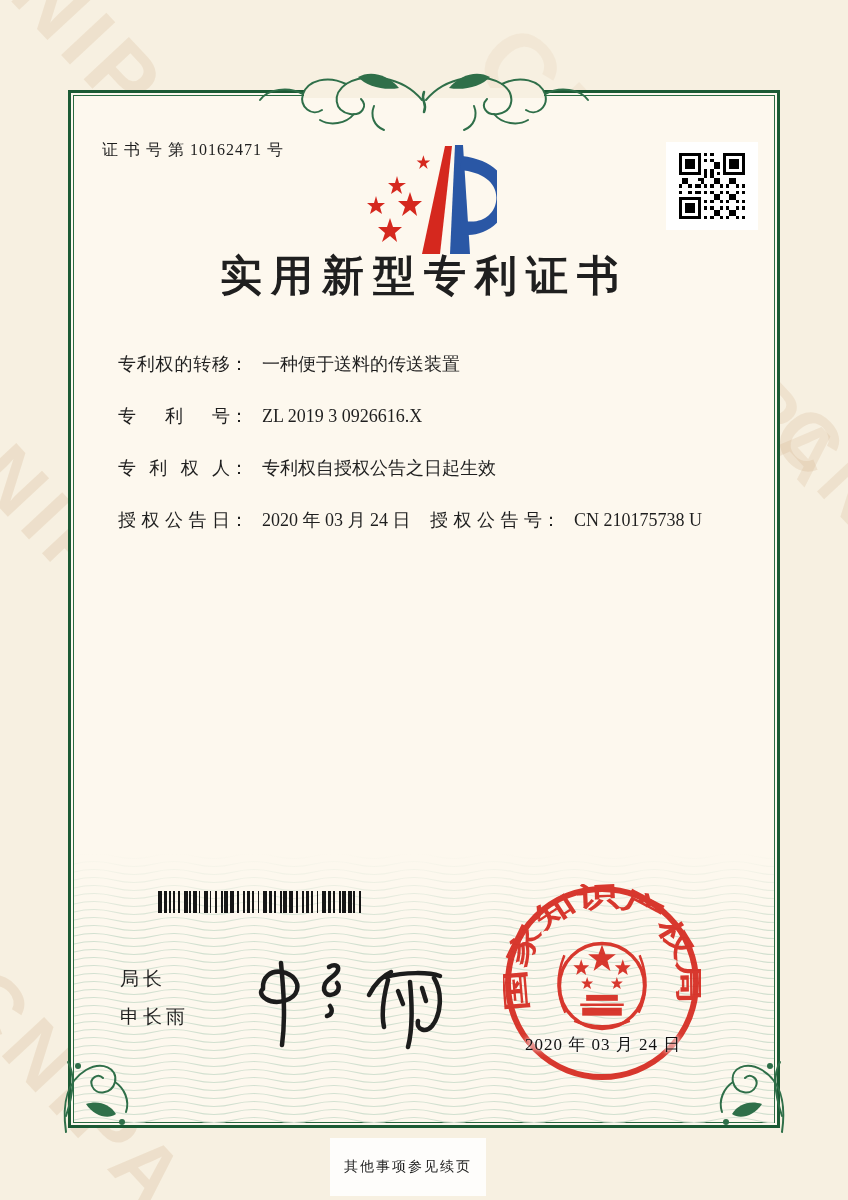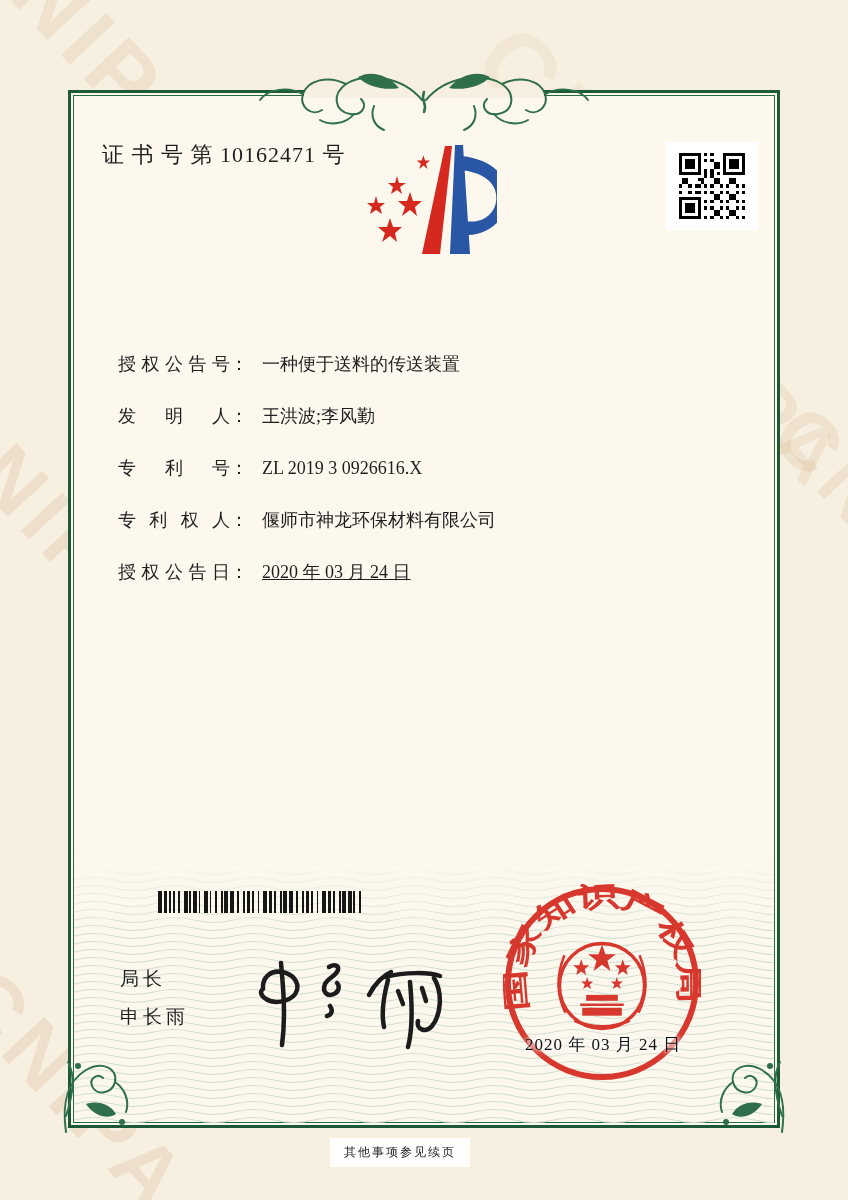--- a/index.html
+++ b/index.html
@@ -21,52 +21,52 @@
     position:absolute; left:68px; top:90px; width:712px; height:1038px;
     border:3px solid #1b5a34; z-index:1; background:#fdf8ee;
   }
   #frame .inner-line {
     position:absolute; left:2px; top:2px; right:2px; bottom:2px;
     border:1px solid #2a6b42;
   }
   .ornament { position:absolute; z-index:2; pointer-events:none; }
   
   #content { position:absolute; left:0; top:0; width:848px; height:1200px; z-index:3; }
-  .certno { position:absolute; left:102px; top:140px; font-size:22px; letter-spacing:1px; }
+  .certno { position:absolute; left:102px; top:140px; font-size:16px; letter-spacing:1px; }
   .logo { position:absolute; left:352px; top:140px; }
   .qrbox { position:absolute; left:666px; top:142px; width:92px; height:88px; background:#fff;
            display:flex; align-items:center; justify-content:center; }
   .title { position:absolute; left:0; top:248px; width:100%; text-align:center;
            font-size:42px; font-weight:bold; letter-spacing:9px; }
   .fields { position:absolute; left:118px; top:352px; width:620px; }
   .frow { margin-bottom:33px; font-size:18px; height:19px; white-space:nowrap; }
   .flabel { display:inline-block; width:112px; text-align:justify; text-align-last:justify; vertical-align:top; }
   .fcolon { display:inline-block; margin-right:14px; }
-  .grant { position:relative;text-decoration:underline; }
+  .grant { position:relative; }
   .grant .pair2 { position:absolute; left:312px; top:0; white-space:nowrap; }
   .paras { position:absolute; left:100px; top:702px; width:650px; font-size:17.5px;
            line-height:25.5px; text-align:justify; letter-spacing:0.4px; }
   .paras p { text-indent:2em; }
   .waves { position:absolute; left:74px; top:853px; width:700px; height:272px; z-index:2; }
   .wavefade { position:absolute; left:74px; top:853px; width:700px; height:80px; z-index:2;
               background:linear-gradient(#fdf8ee, rgba(253,248,238,0)); }
   .barcode { position:absolute; left:158px; top:891px; width:285px; height:22px;
              display:flex; overflow:hidden; z-index:3; }
   .barcode span { display:block; height:100%; }
   .signer-title { position:absolute; left:120px; top:966px; font-size:19px; letter-spacing:4px; }
   .signer-name  { position:absolute; left:120px; top:1004px; font-size:19px; letter-spacing:4px; }
   .sig { position:absolute; left:233px; top:933px; }
   .seal { position:absolute; left:503px; top:884px; z-index:4; }
   .seal-date { position:absolute; left:505px; top:1033px; width:196px; text-align:center;
                font-size:17px; letter-spacing:1px; color:#111; z-index:5;
                text-shadow:0 0 5px #fff, 0 0 8px #fff, 0 0 3px #fff; }
   .pagefoot { position:absolute; left:0; top:1086px; width:100%; text-align:center;
               font-size:15.5px; letter-spacing:1.5px; z-index:3; }
   .contnote { position:absolute; left:330px; top:1138px; background:#fefdfb;
-              padding:6px 14px; font-size:12px; letter-spacing:2px; z-index:3; }
+              padding:20px 14px; font-size:14px; letter-spacing:2px; z-index:3; }
 </style>
 </head>
 <body>
 
 <div id="page">
 
   <div class="wm" style="left:-70px; top:-14px; font-size:90px; opacity:0.18;">CNIPA</div>
   <div class="wm" style="left:440px; top:110px; font-size:100px; opacity:0.10;">CNIPA</div>
   <div class="wm" style="left:598px; top:330px; font-size:78px; opacity:0.17;">CNIPA</div>
   <div class="wm" style="left:-100px; top:468px; font-size:82px; opacity:0.20;">CNIPA</div>
@@ -263,37 +263,38 @@
           <rect x="2" y="2" width="3" height="3" fill="#000"></rect>
           <rect x="14" y="0" width="7" height="7" fill="#000"></rect>
           <rect x="15" y="1" width="5" height="5" fill="#fff"></rect>
           <rect x="16" y="2" width="3" height="3" fill="#000"></rect>
           <rect x="0" y="14" width="7" height="7" fill="#000"></rect>
           <rect x="1" y="15" width="5" height="5" fill="#fff"></rect>
           <rect x="2" y="16" width="3" height="3" fill="#000"></rect>
         </svg>
     </div>
 
+    <div class="title">实用新型专利证书</div>
 
     <div class="fields">
       <div class="frow">
-        <span class="flabel">授权公告号</span><span class="fcolon">：</span><span>一种便于送料的传送装置</span>
-      </div>
-      <div class="frow">
-        <span class="flabel">发明人</span><span class="fcolon">：</span><span>王洪波;李风勤</span>
+        <span class="flabel">专利权的转移</span><span class="fcolon">：</span><span>一种便于送料的传送装置</span>
       </div>
       <div class="frow">
         <span class="flabel">专利号</span><span class="fcolon">：</span><span>ZL 2019 3 0926616.X</span>
       </div>
       <div class="frow">
-        <span class="flabel">专利权人</span><span class="fcolon">：</span><span>偃师市神龙环保材料有限公司</span>
+        <span class="flabel">专利权人</span><span class="fcolon">：</span><span>专利权自授权公告之日起生效</span>
       </div>
       <div class="frow grant">
         <span>
           <span class="flabel">授权公告日</span><span class="fcolon">：</span><span>2020 年 03 月 24 日</span>
+        </span>
+        <span class="pair2">
+          <span class="flabel">授权公告号</span><span class="fcolon">：</span><span>CN 210175738 U</span>
         </span>
       </div>
     </div>
 
     <div class="paras">
     </div>
 
     <div class="barcode" id="barcode">
         <span style="width: 3.7px; background: rgb(22, 22, 22);"></span>
         <span style="width: 1.85px; background: transparent;"></span>

